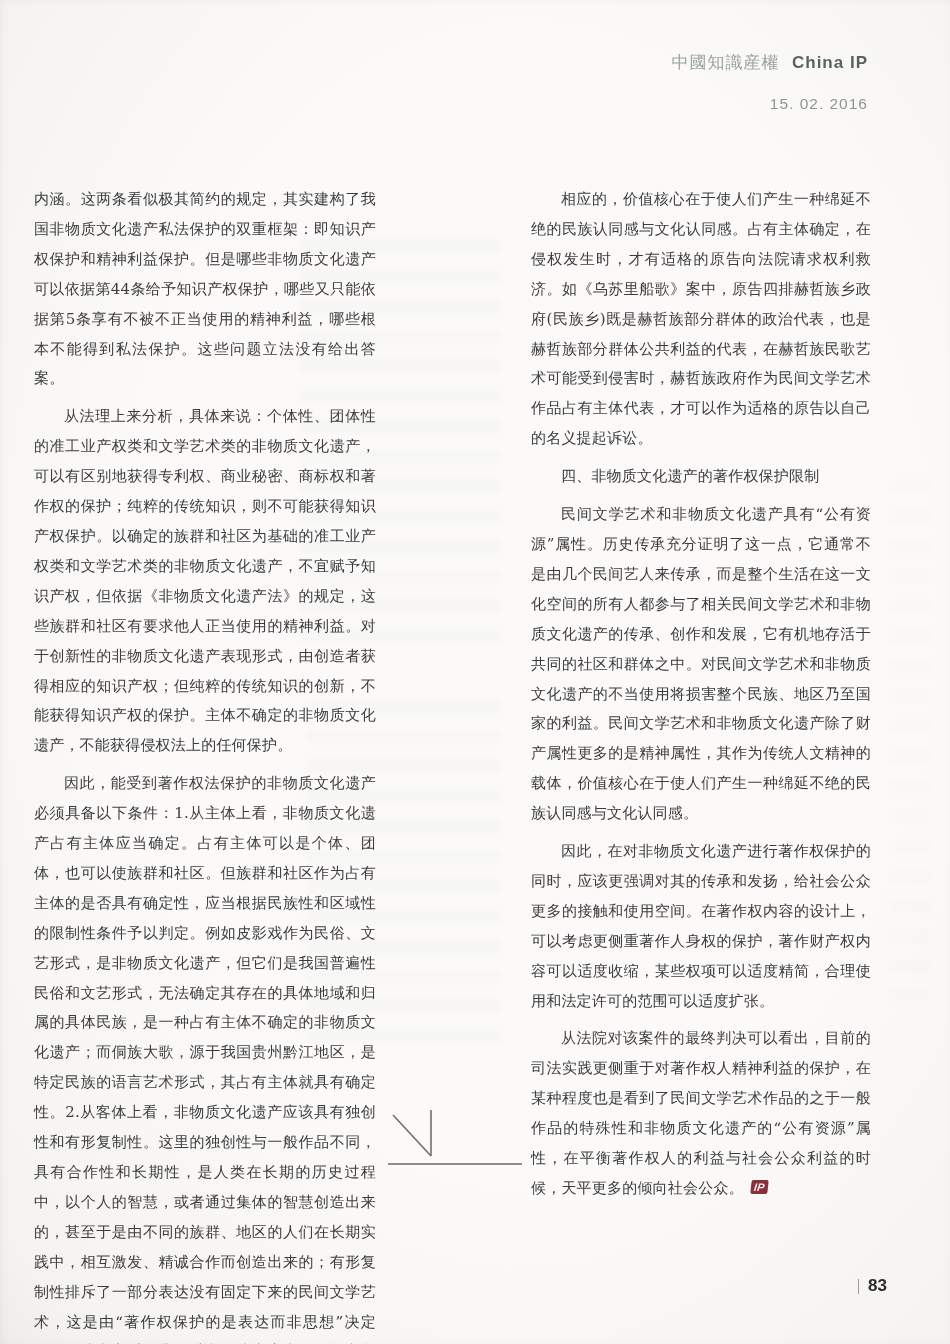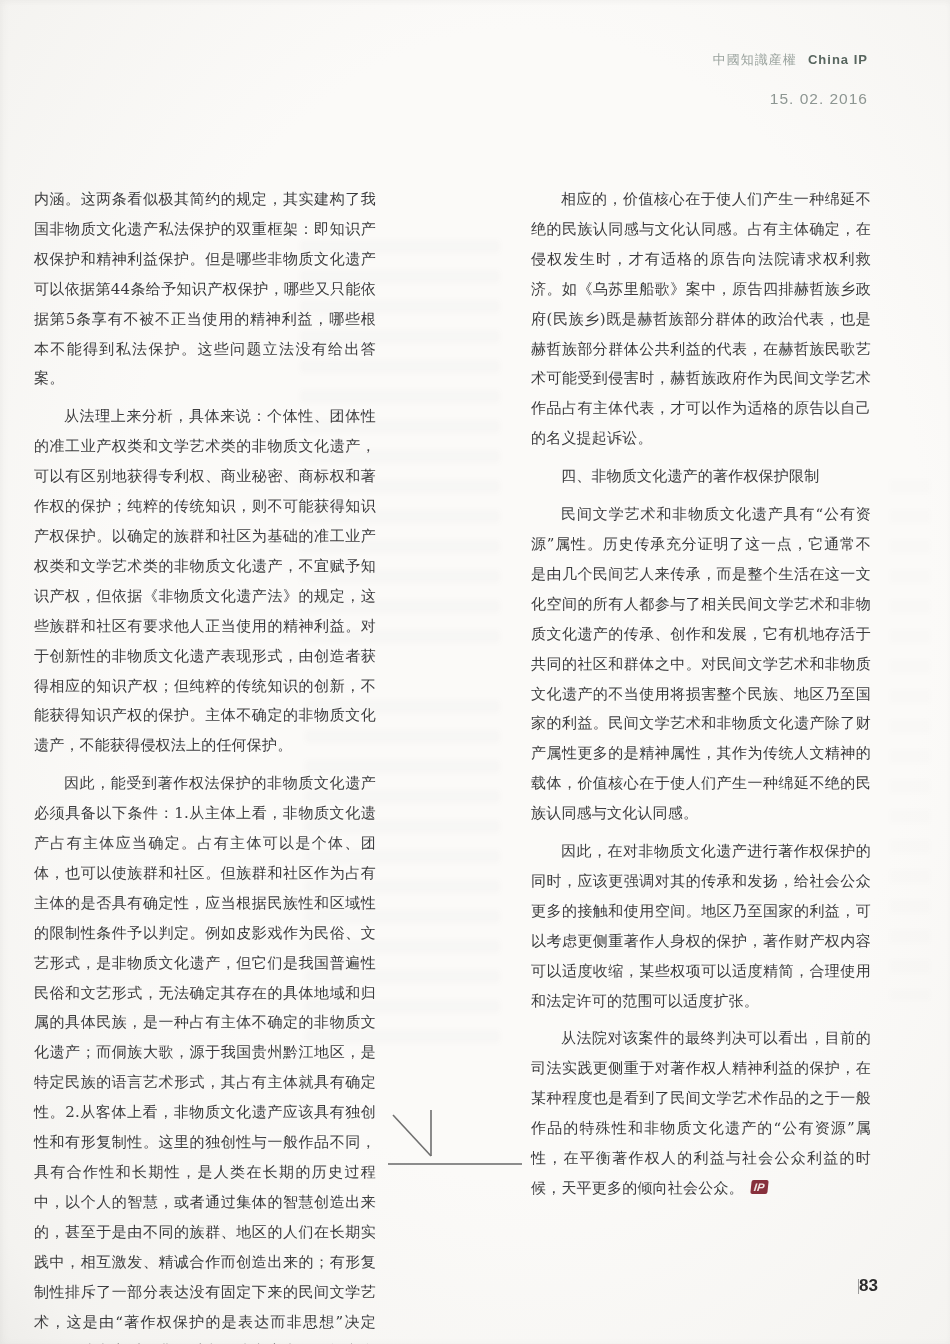--- a/index.html
+++ b/index.html
@@ -10,21 +10,21 @@
     background:radial-gradient(ellipse at 55% 45%, #fbfaf8 55%, #f4f3f0 92%, #eeedea 100%);
     overflow:hidden;
     font-family:"DejaVu Serif","Liberation Serif",serif;
     box-shadow:inset 3px 0 8px rgba(0,0,0,0.03), inset 0 2px 6px rgba(0,0,0,0.02);
   }
   
   .mag-header{
     position:absolute;top:52px;right:82px;
     text-align:right;line-height:1.25;
   }
-  .brand-line{font-size:13px;letter-spacing:1px;white-space:nowrap;}
+  .brand-line{font-size:17px;letter-spacing:1px;white-space:nowrap;}
   .brand-cjk{color:#9aa39e;font-family:"DejaVu Serif","Liberation Serif",serif;}
   .brand-latin{color:#57655e;font-family:"Liberation Sans","DejaVu Sans",sans-serif;font-weight:700;margin-left:6px;}
   .issue-date{color:#8d9692;font-size:15.5px;font-family:"Liberation Sans","DejaVu Sans",sans-serif;letter-spacing:1px;margin-top:21px;}
   
   .col{position:absolute;top:177px;}
   .col-left{left:26px;width:358px;}
   .col-right{left:523px;width:356px;}
   .body-text{
     margin:8px;font-size:15px;line-height:29.9px;
     color:#3c3c3e;text-align:justify;
@@ -49,21 +49,21 @@
     font-family:"Liberation Sans","DejaVu Sans",sans-serif;
     font-style:italic;font-weight:700;font-size:11px;line-height:13px;
     transform:skewX(-6deg);border-radius:2px;vertical-align:2px;
     text-indent:0;
   }
   
   .page-number{
     position:absolute;left:858px;top:1276px;
     font-family:"Liberation Sans","DejaVu Sans",sans-serif;
     font-size:17px;color:#2b2b2b;font-weight:700;
-    display:flex;align-items:center;
+    display:flex;align-items:center;gap:9px;
   }
   .pn-bar{display:inline-block;width:1px;height:15px;background:#9a9a9a;}
   
   .ghost{
     position:absolute;pointer-events:none;opacity:0.55;
     background:repeating-linear-gradient(180deg, rgba(125,130,138,0.055) 0 13px, rgba(0,0,0,0) 13px 30px);
     filter:blur(2.5px);
   }
   .ghost-1{left:300px;top:240px;width:200px;height:420px;}
   .ghost-2{left:305px;top:700px;width:195px;height:360px;}
@@ -89,21 +89,21 @@
   <div class="col col-left">
       <p class="body-text">内涵。这两条看似极其简约的规定，其实建构了我国非物质文化遗产私法保护的双重框架：即知识产权保护和精神利益保护。但是哪些非物质文化遗产可以依据第44条给予知识产权保护，哪些又只能依据第5条享有不被不正当使用的精神利益，哪些根本不能得到私法保护。这些问题立法没有给出答案。</p>
       <p class="body-text indent">从法理上来分析，具体来说：个体性、团体性的准工业产权类和文学艺术类的非物质文化遗产，可以有区别地获得专利权、商业秘密、商标权和著作权的保护；纯粹的传统知识，则不可能获得知识产权保护。以确定的族群和社区为基础的准工业产权类和文学艺术类的非物质文化遗产，不宜赋予知识产权，但依据《非物质文化遗产法》的规定，这些族群和社区有要求他人正当使用的精神利益。对于创新性的非物质文化遗产表现形式，由创造者获得相应的知识产权；但纯粹的传统知识的创新，不能获得知识产权的保护。主体不确定的非物质文化遗产，不能获得侵权法上的任何保护。</p>
       <p class="body-text indent">因此，能受到著作权法保护的非物质文化遗产必须具备以下条件：1.从主体上看，非物质文化遗产占有主体应当确定。占有主体可以是个体、团体，也可以使族群和社区。但族群和社区作为占有主体的是否具有确定性，应当根据民族性和区域性的限制性条件予以判定。例如皮影戏作为民俗、文艺形式，是非物质文化遗产，但它们是我国普遍性民俗和文艺形式，无法确定其存在的具体地域和归属的具体民族，是一种占有主体不确定的非物质文化遗产；而侗族大歌，源于我国贵州黔江地区，是特定民族的语言艺术形式，其占有主体就具有确定性。2.从客体上看，非物质文化遗产应该具有独创性和有形复制性。这里的独创性与一般作品不同，具有合作性和长期性，是人类在长期的历史过程中，以个人的智慧，或者通过集体的智慧创造出来的，甚至于是由不同的族群、地区的人们在长期实践中，相互激发、精诚合作而创造出来的；有形复制性排斥了一部分表达没有固定下来的民间文学艺术，这是由“著作权保护的是表达而非思想”决定的。3.从内容看，非物质文化遗产应当是民间文学艺术型的传统文化表现形式。非物质文化</p>
     </div>
 
   <div class="col col-right">
       <p class="body-text indent">相应的，价值核心在于使人们产生一种绵延不绝的民族认同感与文化认同感。占有主体确定，在侵权发生时，才有适格的原告向法院请求权利救济。如《乌苏里船歌》案中，原告四排赫哲族乡政府(民族乡)既是赫哲族部分群体的政治代表，也是赫哲族部分群体公共利益的代表，在赫哲族民歌艺术可能受到侵害时，赫哲族政府作为民间文学艺术作品占有主体代表，才可以作为适格的原告以自己的名义提起诉讼。</p>
       <h3 class="body-text indent">四、非物质文化遗产的著作权保护限制</h3>
       <p class="body-text indent">民间文学艺术和非物质文化遗产具有“公有资源”属性。历史传承充分证明了这一点，它通常不是由几个民间艺人来传承，而是整个生活在这一文化空间的所有人都参与了相关民间文学艺术和非物质文化遗产的传承、创作和发展，它有机地存活于共同的社区和群体之中。对民间文学艺术和非物质文化遗产的不当使用将损害整个民族、地区乃至国家的利益。民间文学艺术和非物质文化遗产除了财产属性更多的是精神属性，其作为传统人文精神的载体，价值核心在于使人们产生一种绵延不绝的民族认同感与文化认同感。</p>
-      <p class="body-text indent">因此，在对非物质文化遗产进行著作权保护的同时，应该更强调对其的传承和发扬，给社会公众更多的接触和使用空间。地区乃至国家的利益，可以考虑更侧重著作人身权的保护，著作财产权内容可以适度收缩，某些权项可以适度精简，合理使用和法定许可的范围可以适度扩张。</p>
+      <p class="body-text indent">因此，在对非物质文化遗产进行著作权保护的同时，应该更强调对其的传承和发扬，给社会公众更多的接触和使用空间。在著作权内容的设计上，可以考虑更侧重著作人身权的保护，著作财产权内容可以适度收缩，某些权项可以适度精简，合理使用和法定许可的范围可以适度扩张。</p>
       <p class="body-text indent">从法院对该案件的最终判决可以看出，目前的司法实践更侧重于对著作权人精神利益的保护，在某种程度也是看到了民间文学艺术作品的之于一般作品的特殊性和非物质文化遗产的“公有资源”属性，在平衡著作权人的利益与社会公众利益的时候，天平更多的倾向社会公众。<span class="end-mark">IP</span></p>
     </div>
 
   <div class="pull-quote">
     <svg class="pq-arrow" width="48" height="52" viewBox="0 0 48 52">
       <line x1="3" y1="7" x2="41" y2="48" stroke="#6f6f6f" stroke-width="1.6"></line>
       <line x1="41" y1="2" x2="41" y2="48" stroke="#6f6f6f" stroke-width="1.6"></line>
     </svg>
     <hr class="pq-rule">
   </div>

